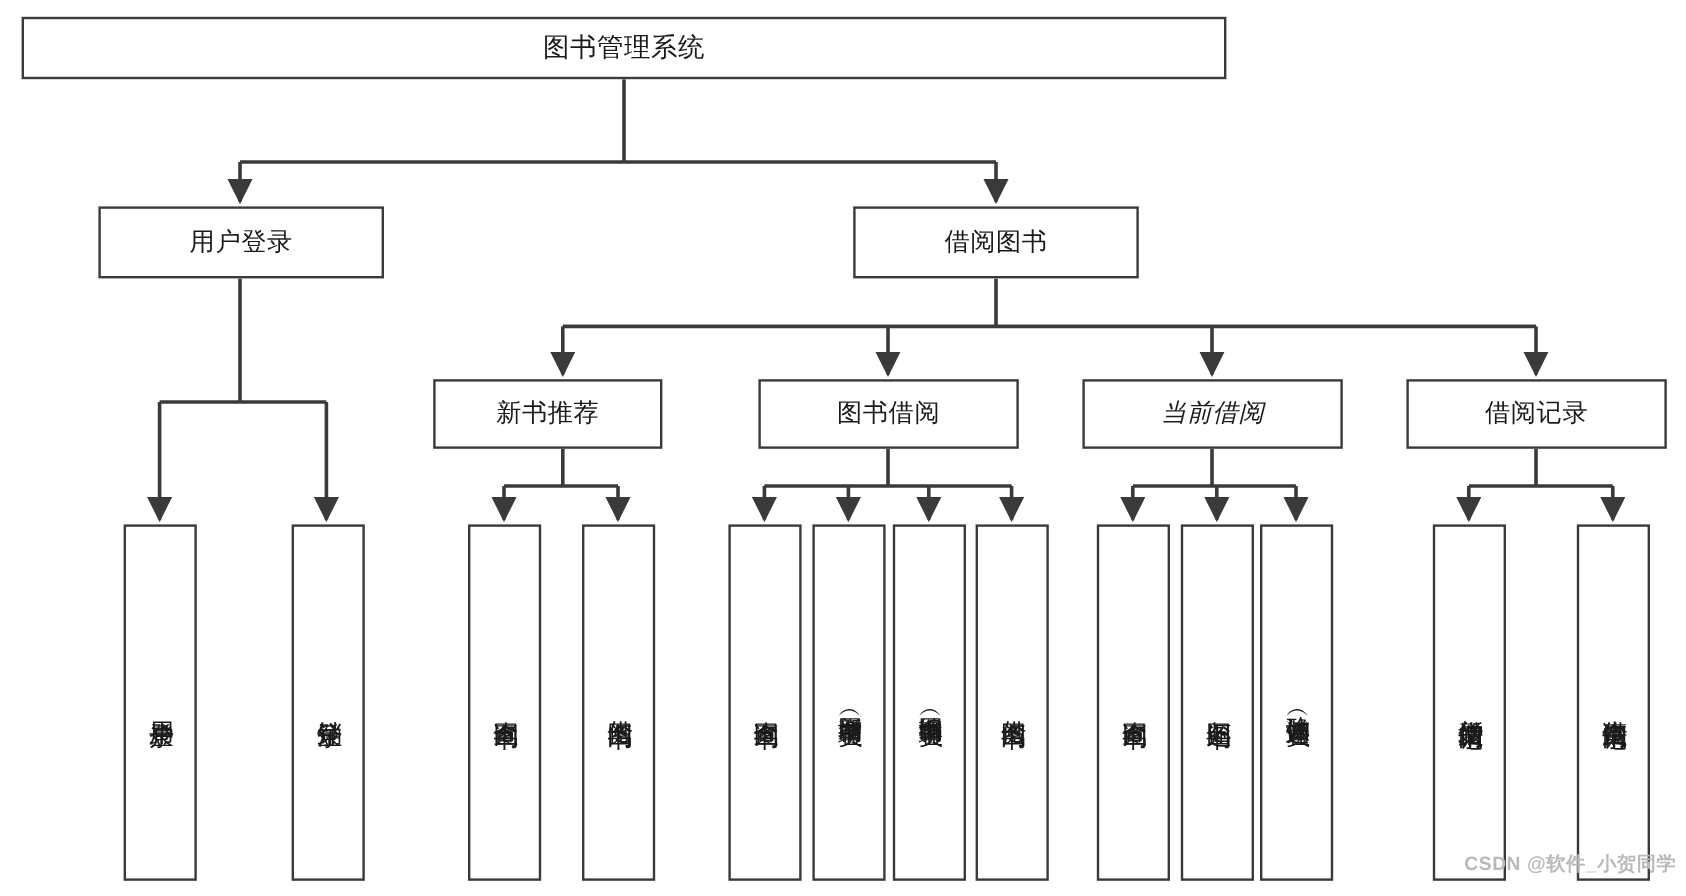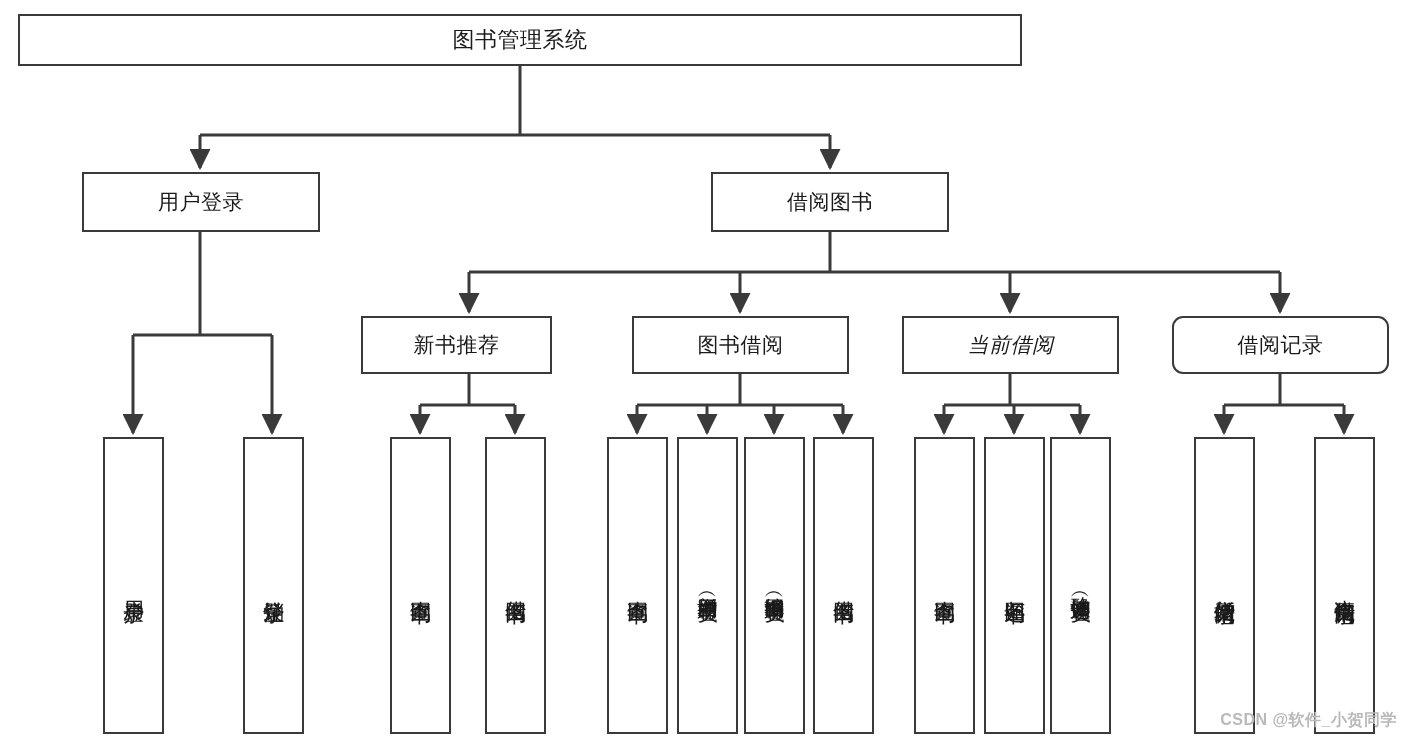--- a/index.html
+++ b/index.html
@@ -139,21 +139,21 @@
 
   <div class="node level3" style="left:361px; top:316px; width:191px; height:58px;">
     <span class="node-label">新书推荐</span>
   </div>
   <div class="node level3" style="left:632px; top:316px; width:217px; height:58px;">
     <span class="node-label">图书借阅</span>
   </div>
   <div class="node level3" style="left:902px; top:316px; width:217px; height:58px;font-style:italic;">
     <span class="node-label">当前借阅</span>
   </div>
-  <div class="node level3" style="left:1172px; top:316px; width:217px; height:58px;border-radius:11px;">
+  <div class="node level3" style="left:1172px; top:316px; width:217px; height:58px;">
     <span class="node-label">借阅记录</span>
   </div>
 
   <div class="node leaf" style="left:103px; top:437px; width:61px; height:297px;">
     <span class="node-label">用户登录</span>
   </div>
   <div class="node leaf" style="left:243px; top:437px; width:61px; height:297px;">
     <span class="node-label">注销登录</span>
   </div>
 

